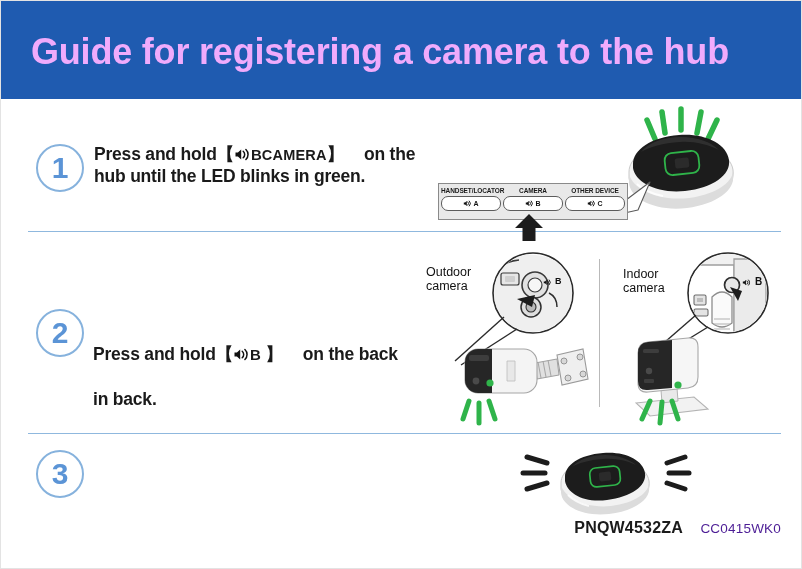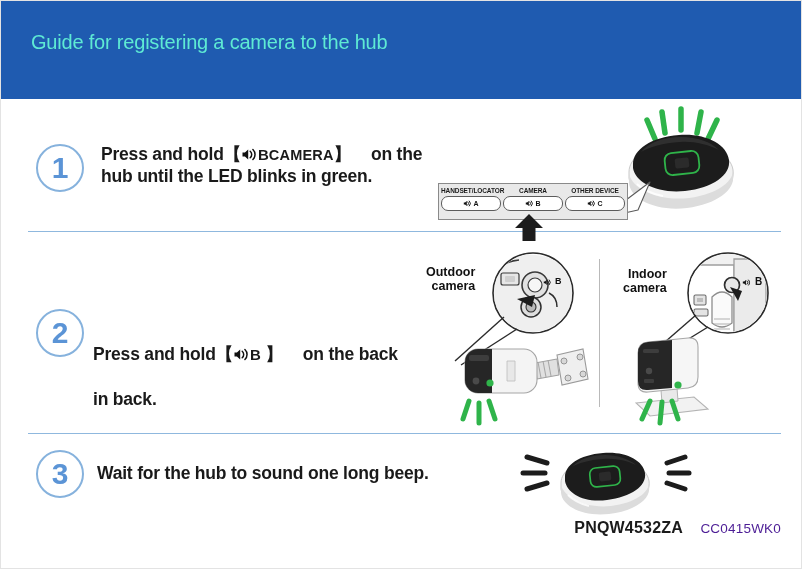--- a/index.html
+++ b/index.html
@@ -16,21 +16,21 @@
     overflow:hidden;
   }
 
   
   #header{
     position:absolute;left:0;top:0;width:802px;height:98px;
     background:#1f5bb0;
   }
   #header-title{
     position:absolute;left:30px;top:30px;
-    font-size:20px;font-weight:normal;color:#5eead4;
+    font-size:36px;font-weight:bold;color:#f0abfc;
     letter-spacing:-0.2px;white-space:nowrap;
   }
 
   
   .step-row{position:absolute;left:0;width:802px;}
   #step-1{top:100px;height:128px;}
   #step-2{top:232px;height:200px;}
   #step-3{top:436px;height:90px;}
 
   .divider{
@@ -55,41 +55,40 @@
   #step-2 .step-num{left:35px;top:76px;}
   #step-3 .step-num{left:35px;top:13px;}
 
   
   .step-text{
     position:absolute;
     font-size:17.5px;font-weight:bold;color:#1a1a1a;
     line-height:1.28;
     letter-spacing:-0.2px;
   }
-  #step-1 .step-text{left:100px;top:42px;width:370px;}
+  #step-1 .step-text{left:93px;top:42px;width:370px;}
   #step-2 .step-text{left:92px;top:66px;width:350px;margin-top:44px;}
   #step-3 .step-text{left:96px;top:25px;width:420px;}
 
   .brk{font-weight:bold;}
   .spk{
     display:inline-block;
     vertical-align:-1px;
     margin:0 0px;
   }
   .key-b{font-size:15px;font-weight:bold;letter-spacing:0;}
   .key-cam{font-size:14.5px;font-weight:bold;letter-spacing:0.2px;}
   .gap{display:inline-block;width:20px;}
 
   
   .art{position:absolute;}
   .lbl-small{
     position:absolute;
-    font-size:12.5px;font-weight:bold;color:#111;
+    font-size:12.5px;font-weight:normal;color:#111;
     line-height:1.15;
-    text-align:right;
   }
 
   
   #btn-panel{
     position:absolute;left:437px;top:182px;
     width:190px;height:37px;
     background:#e9e9e9;
     border:1px solid #8a8a8a;
     box-sizing:border-box;
   }
@@ -386,21 +385,20 @@
         <line x1="44" y1="172" x2="46" y2="151"></line>
         <line x1="62" y1="168" x2="56" y2="150"></line>
       </g>
     </svg>
   </div>
 
   <div class="step-row" id="step-3">
 
     <div class="step-num">3</div>
 
-    <div class="step-text">Wait for the hub to sound one long beep.</div>
 
     <div class="art" style="left:520px;top:2px;">
       <svg width="190" height="86" viewBox="0 0 190 86">
 
         <g stroke="#1c1c1c" stroke-width="5" stroke-linecap="round">
           <line x1="6" y1="18" x2="26" y2="24"></line>
           <line x1="2" y1="34" x2="24" y2="34"></line>
           <line x1="6" y1="50" x2="26" y2="44"></line>
         </g>
 

